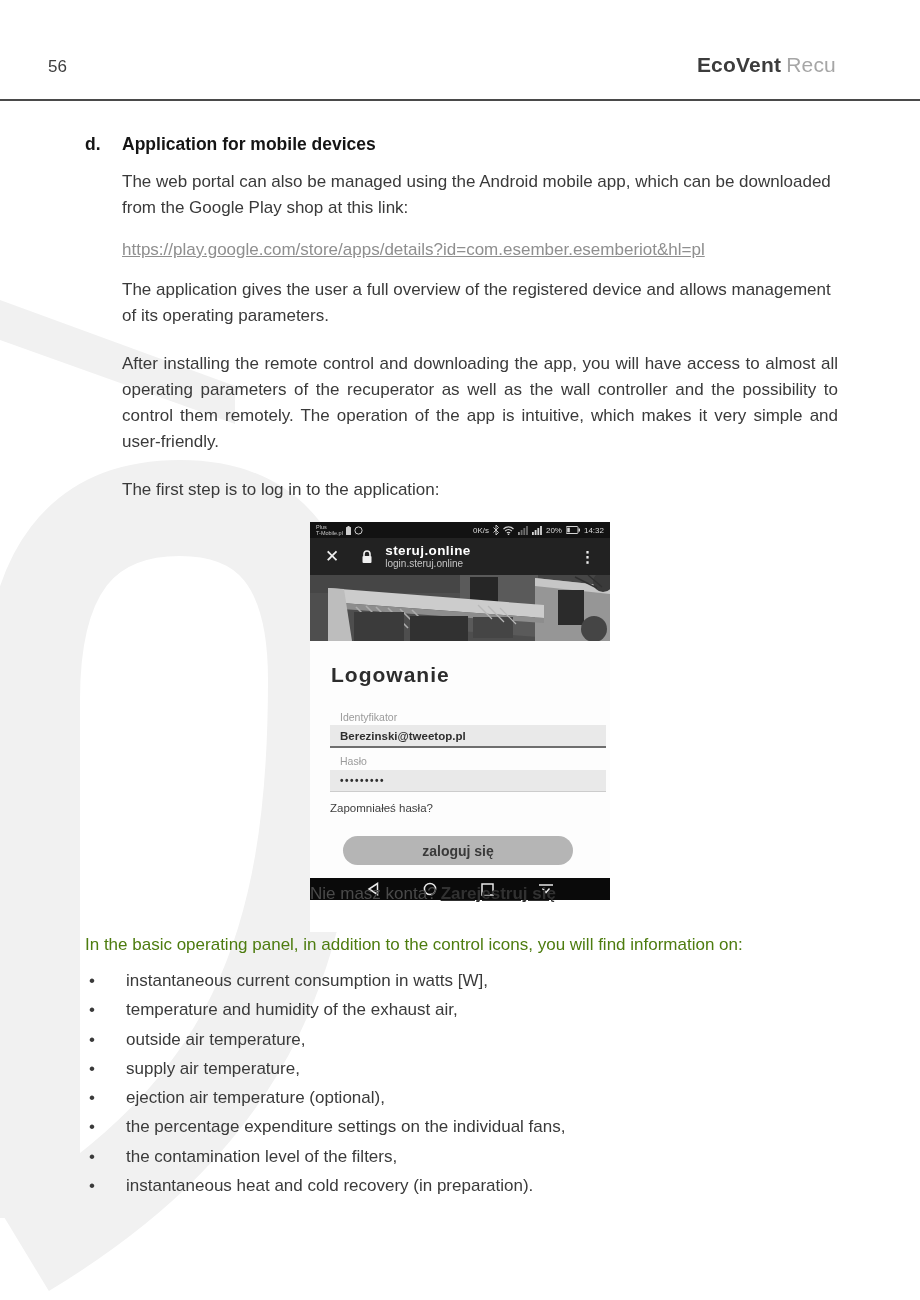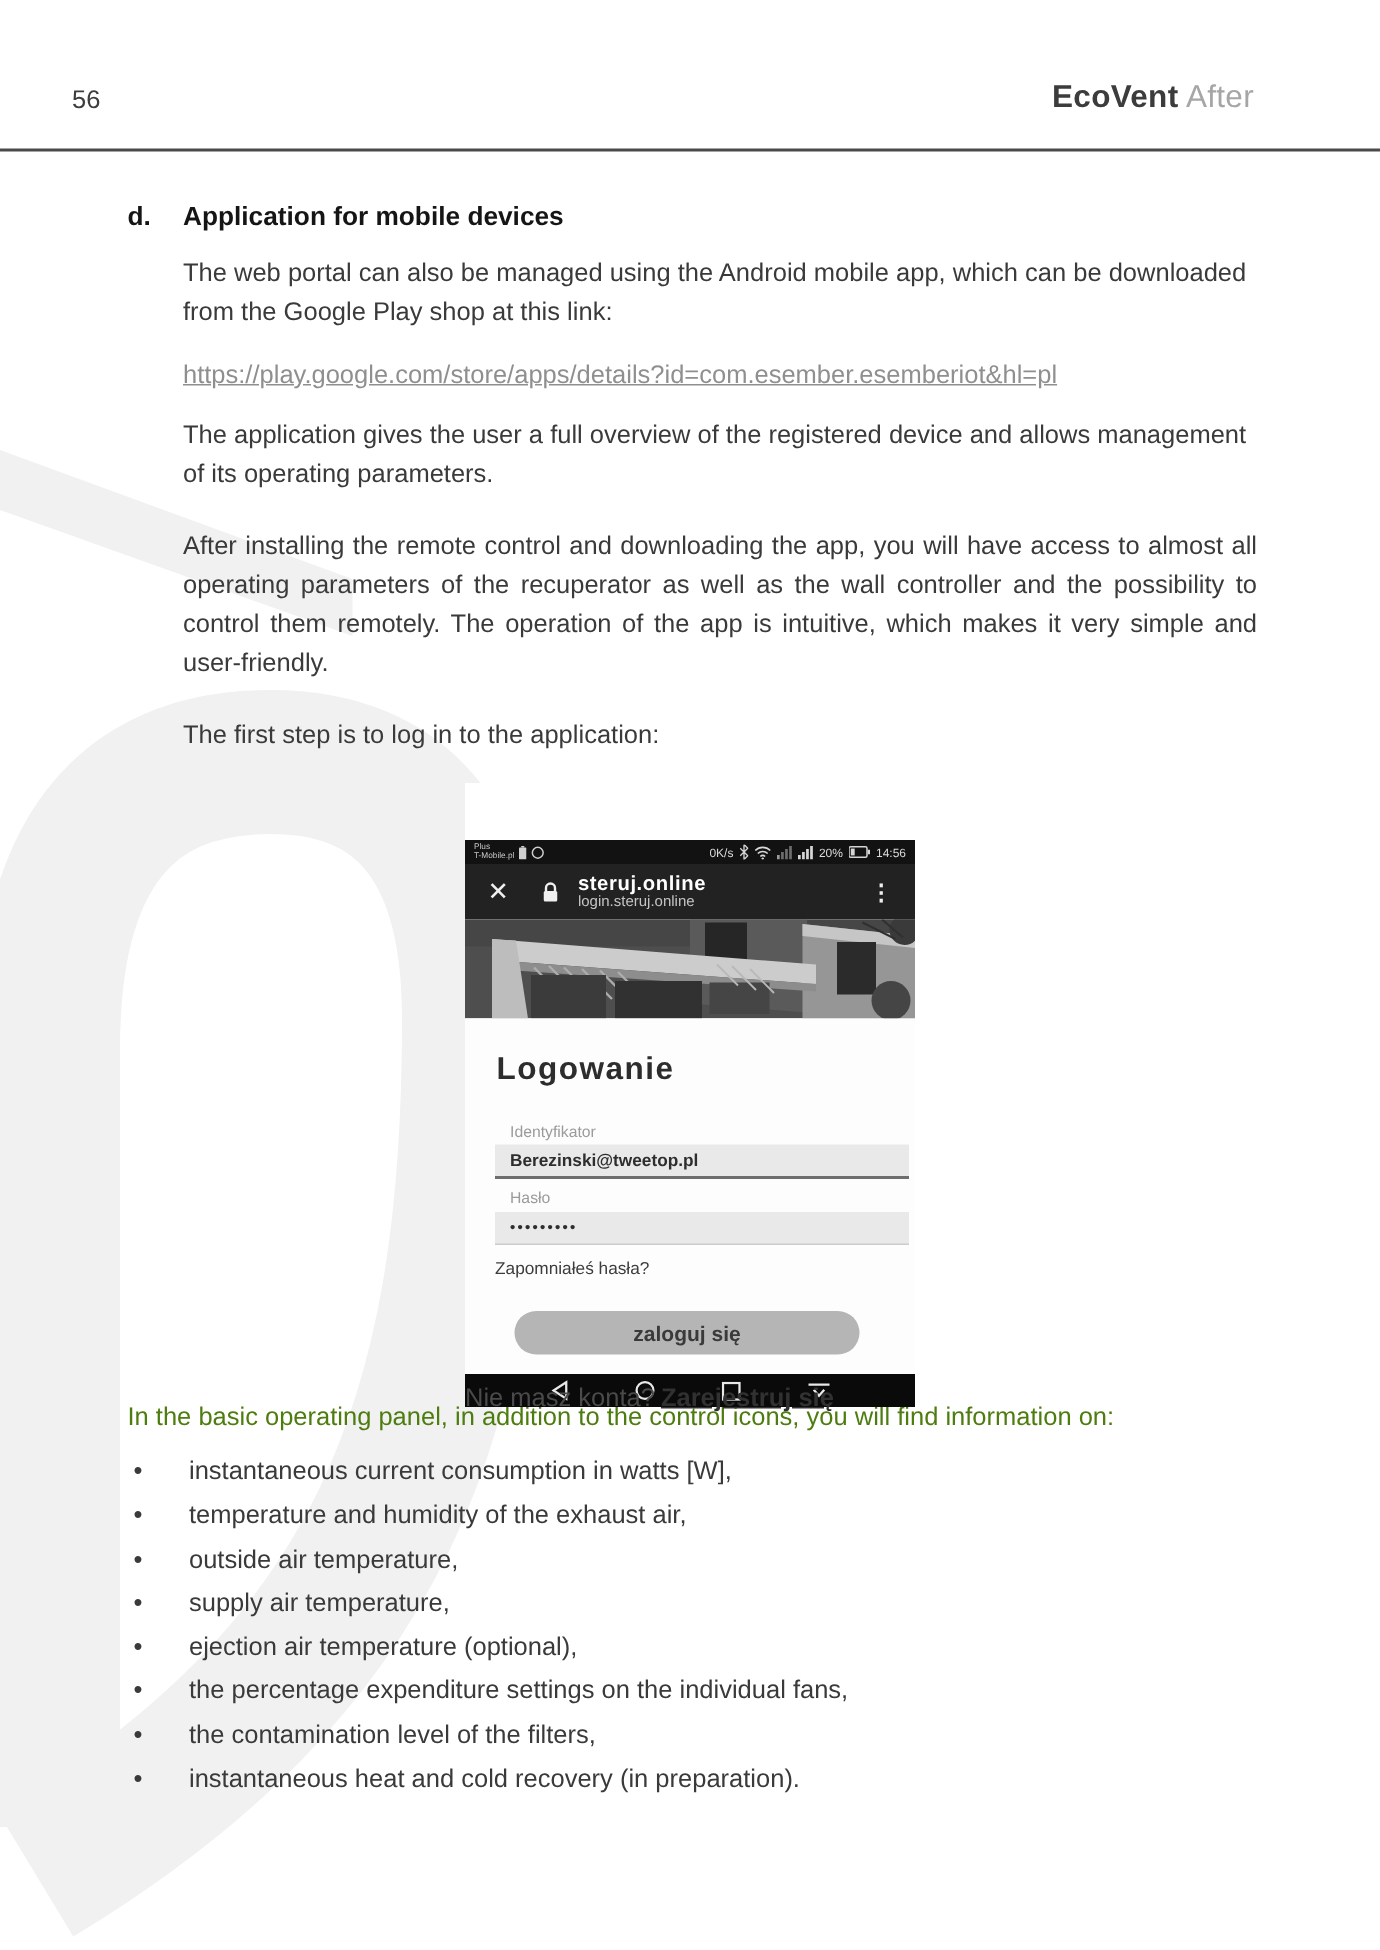--- a/index.html
+++ b/index.html
@@ -26,21 +26,21 @@
   .justify { text-align:justify; }
   .doc-link { color:#8f8f8f; text-decoration:underline; font-size:17px; line-height:26px; display:inline-block; margin-top:16px; cursor:pointer; }
   
   .list-section { position:absolute; left:85px; top:933px; width:770px; z-index:2; }
   .list-intro { font-size:17px; line-height:24px; color:#4d7c0f; }
   .bullet-list { margin:9px 0 0 0; padding:0; list-style:none; }
   .bullet-list li { display:flex; font-size:17px; line-height:29.3px; color:#3a3a3a; }
   .bullet-dot { width:37px; padding-left:4px; }
   
   .phone { position:absolute; left:310px; top:522px; width:300px; height:410px; z-index:3; background:#fff; }
-  .status-bar { height:16px; background:#121212; display:flex; align-items:center; padding:0 6px; color:#d6d6d6;margin-top:38px; }
+  .status-bar { height:16px; background:#121212; display:flex; align-items:center; padding:0 6px; color:#d6d6d6; }
   .carrier { font-size:5.5px; line-height:6px; color:#c9c9c9; }
   .sb-left { display:flex; align-items:center; gap:3px; }
   .sb-right { margin-left:auto; display:flex; align-items:center; gap:4px; font-size:8px; color:#dadada; }
   .browser-bar { height:37px; background:#222222; display:flex; align-items:center; color:#fff; padding:0 15px; }
   .close-x { font-size:17px; color:#f0f0f0; }
   .lock { margin-left:22px; display:flex; }
   .site-block { margin-left:12px; line-height:1.12; }
   .site-title { font-size:13.5px; font-weight:bold; letter-spacing:.4px; }
   .site-url { font-size:10px; color:#c4c4c4; }
   .menu-dots { margin-left:auto; font-size:15px; font-weight:bold; color:#eee; }
@@ -66,21 +66,21 @@
 
 <div class="page">
 
   <svg class="watermark" viewBox="0 0 920 1300" xmlns="http://www.w3.org/2000/svg">
     <polygon points="0,300 235,386 235,424 0,340" fill="#f1f1f1"></polygon>
     <path d="M 32 1218 L 32 700 Q 32 508 180 508 Q 316 508 316 680 C 316 950 252 1112 24 1250" fill="none" stroke="#f1f1f1" stroke-width="96"></path>
   </svg>
 
   <div class="page-num">56</div>
   <div class="brand">
-    <span class="brand-bold">EcoVent</span><span class="brand-light">After</span>
+    <span class="brand-bold">EcoVent</span><span class="brand-light">Recu</span>
   </div>
   <div class="rule"></div>
 
   <div class="content">
     <div class="section-title">
       <span class="section-marker">d.</span>
       <span>Application for mobile devices</span>
     </div>
     <p class="mt14">The web portal can also be managed using the Android mobile app, which can be downloaded from the Google Play shop at this link:</p>
     <a class="doc-link">https://play.google.com/store/apps/details?id=com.esember.esemberiot&amp;hl=pl</a>
@@ -126,21 +126,21 @@
             <rect x="2.7" y="4" width="1.8" height="5" fill="#d6d6d6"></rect>
             <rect x="5.4" y="2" width="1.8" height="7" fill="#d6d6d6"></rect>
             <rect x="8.1" y="0" width="1.8" height="9" fill="#d6d6d6"></rect>
           </svg>
         <span>20%</span>
         <svg width="14" height="8" viewBox="0 0 14 8">
             <rect x="0" y="0.5" width="12" height="7" rx="1" fill="none" stroke="#d6d6d6" stroke-width="1"></rect>
             <rect x="1.2" y="1.7" width="2.6" height="4.6" fill="#d6d6d6"></rect>
             <rect x="12.5" y="2.5" width="1.5" height="3" fill="#d6d6d6"></rect>
           </svg>
-        <span>14:56</span>
+        <span>14:32</span>
       </div>
     </div>
 
     <div class="browser-bar">
       <span class="close-x">✕</span>
       <span class="lock">
         <svg width="12" height="14" viewBox="0 0 12 14">
             <path d="M3 6 V4 a3 3 0 0 1 6 0 V6" fill="none" stroke="#f0f0f0" stroke-width="1.6"></path>
             <rect x="1.5" y="6" width="9" height="7" rx="1" fill="#f0f0f0"></rect>
           </svg>

